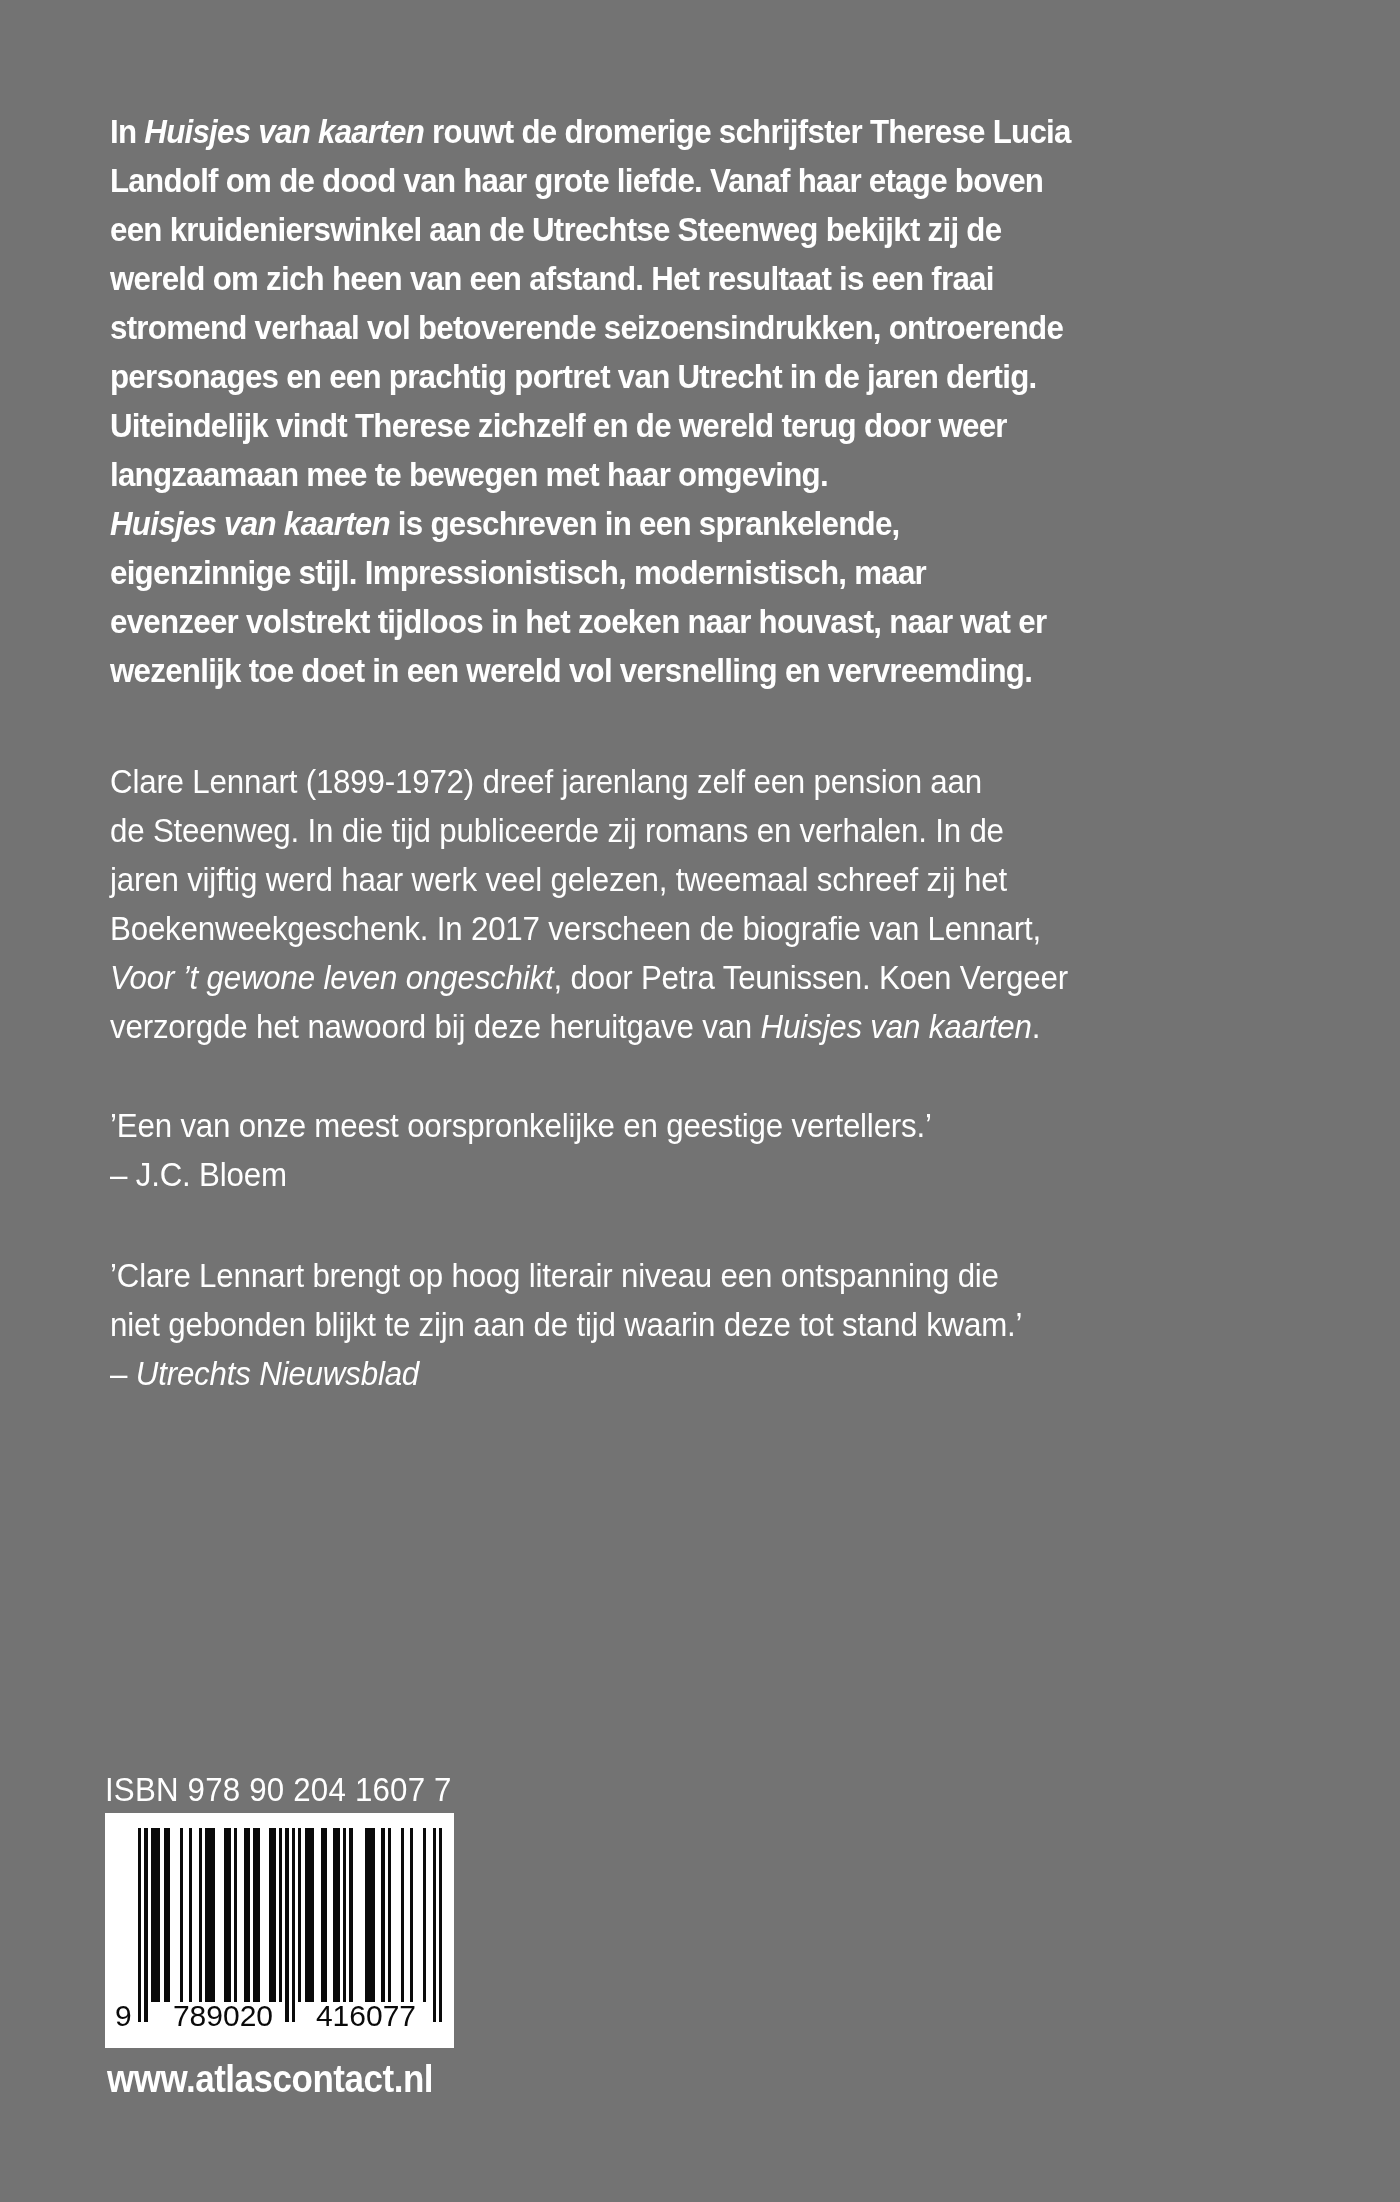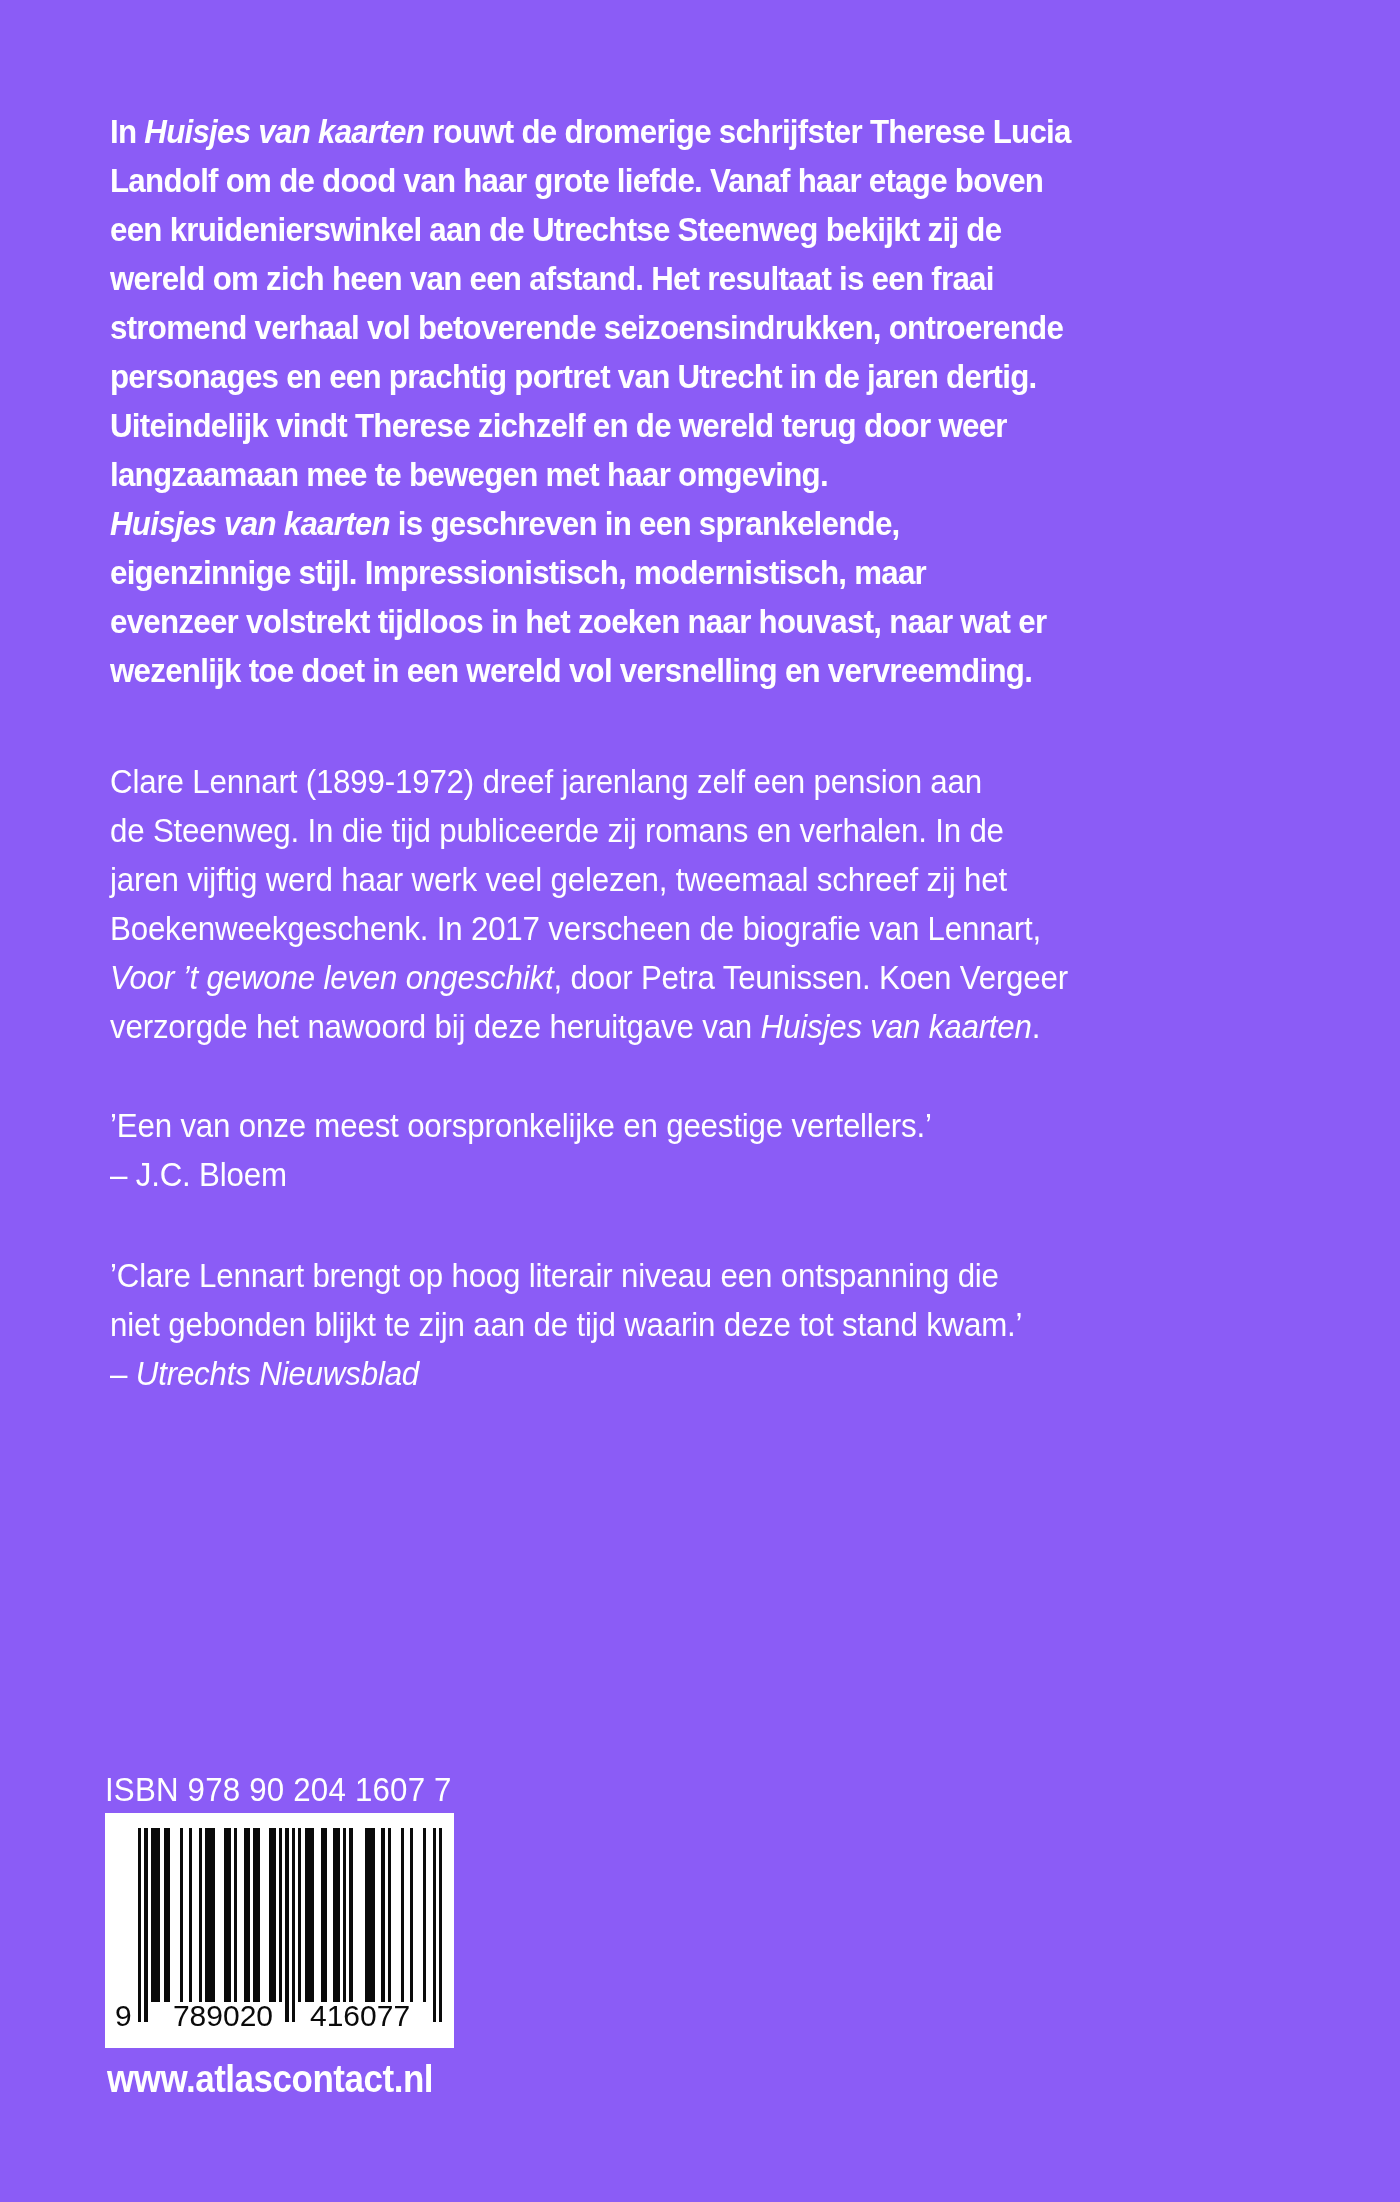--- a/index.html
+++ b/index.html
@@ -1,21 +1,21 @@
 <!DOCTYPE html>
 <html><head>
 <meta charset="utf-8">
 <style>
   html,body{margin:0;padding:0;background:#000;}
   body{
     width:1400px;height:2202px;position:relative;overflow:hidden;
     font-family:"Liberation Sans","DejaVu Sans",sans-serif;
     color:#ffffff;
   }
-  .cover{position:absolute;inset:0;background:#8b5cf6;}
+  .cover{position:absolute;inset:0;background:#737373;}
   .textblock{
     position:absolute;left:110px;
     font-size:34px;line-height:49px;letter-spacing:-0.2px;
     transform:scaleX(0.92);transform-origin:0 0;
     white-space:nowrap;color:#fff;
   }
   .textblock .line{height:49px;}
   .textblock .it{font-style:italic;}
   .blurb{top:107px;font-weight:700;letter-spacing:-0.8px;}
   .bio{top:757px;font-weight:400;}
@@ -36,21 +36,21 @@
   }
   .m{flex:1 0 auto;height:174px;}
   .m.b{background:#0a0a0a;}
   .m.g{height:194px;}
   .bcd{
     position:absolute;color:#0a0a0a;font-size:30px;font-weight:400;
     top:186px;line-height:34px;
   }
   .bcd.first{left:10px;}
   .bcd.grp1{left:62px;width:106px;text-align:right;}
-  .bcd.grp2{left:205px;width:106px;text-align:left;}
+  .bcd.grp2{left:205px;width:106px;text-align:right;}
   .site{
     position:absolute;left:107px;top:2058px;
     font-size:38px;font-weight:600;letter-spacing:-0.5px;
     transform:scaleX(0.92);transform-origin:0 0;white-space:nowrap;color:#fff;
   }
 </style>
 </head>
 <body>
 
 <div class="cover">

